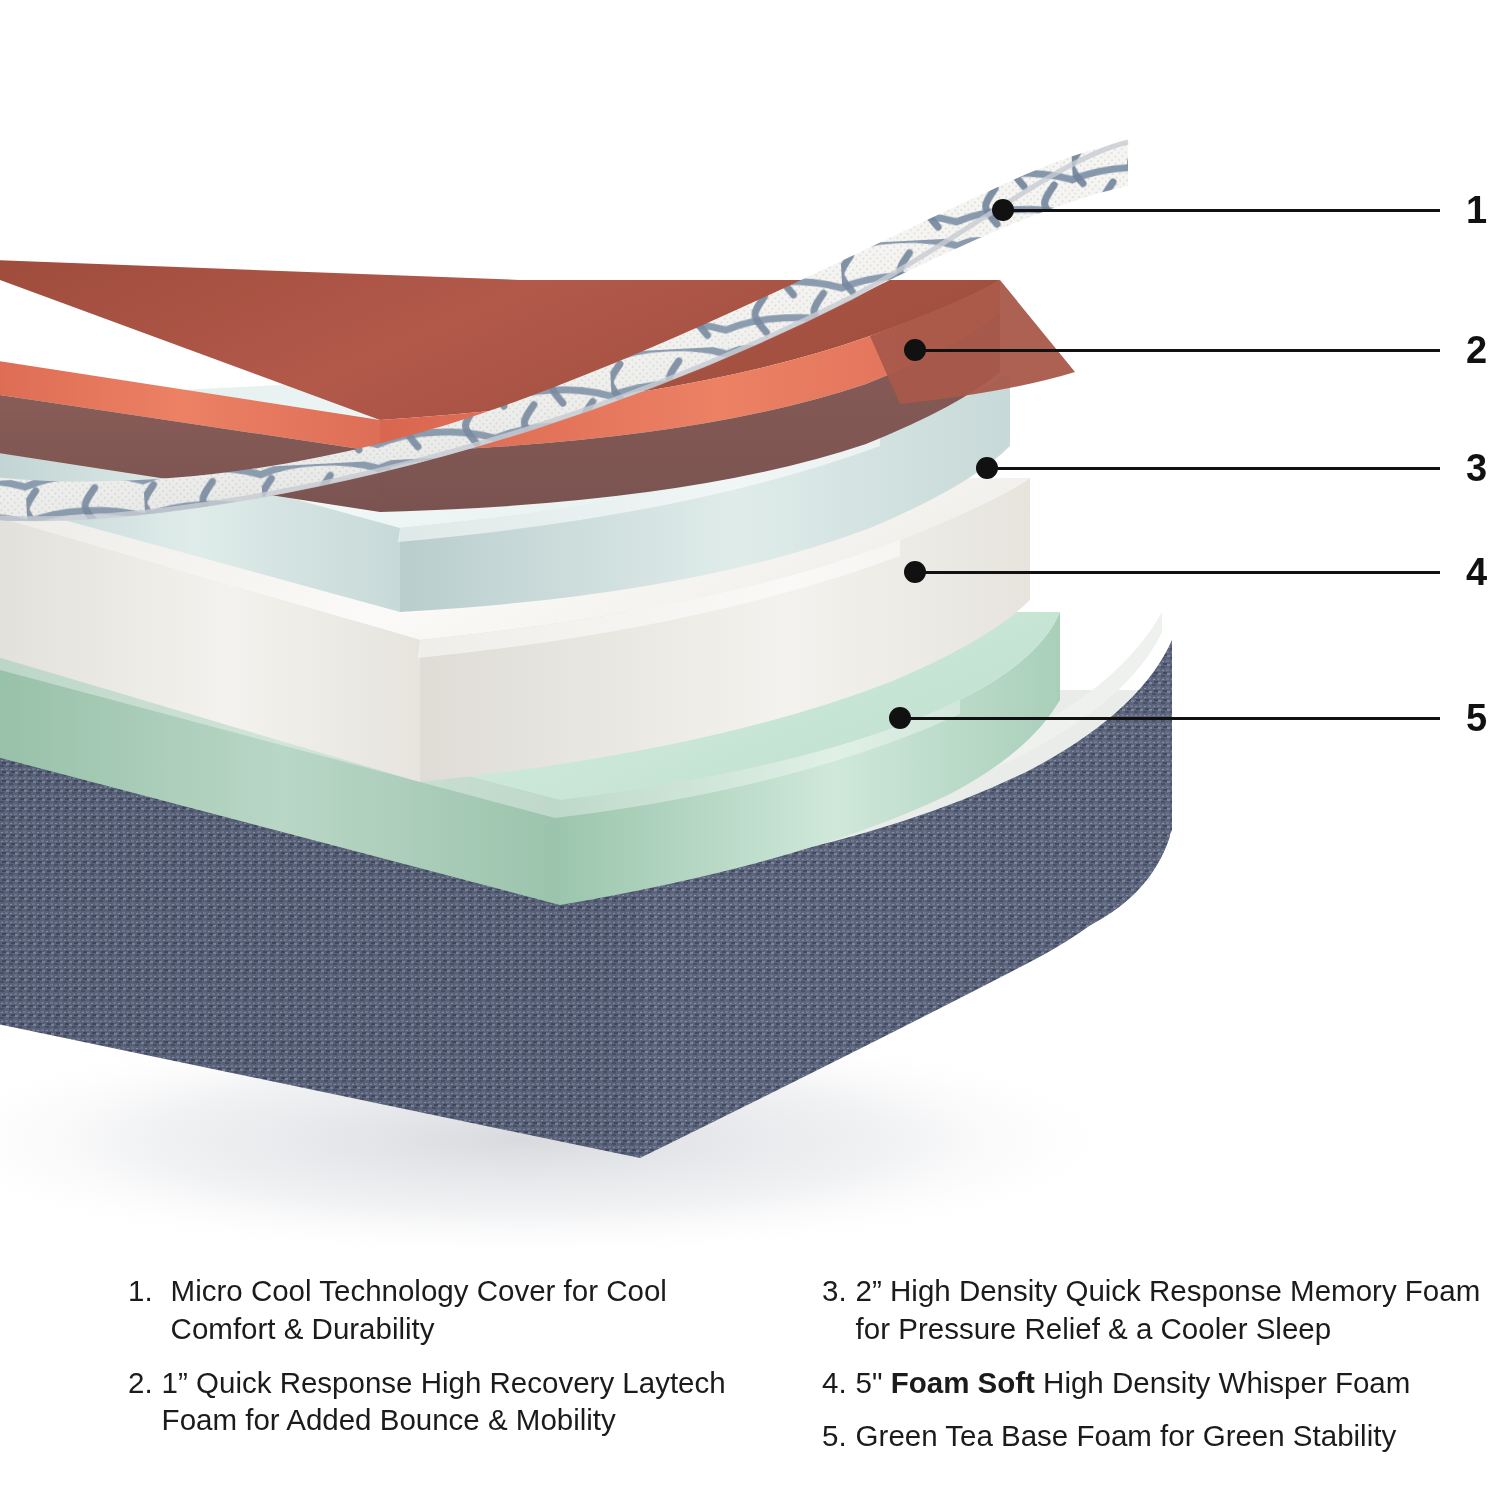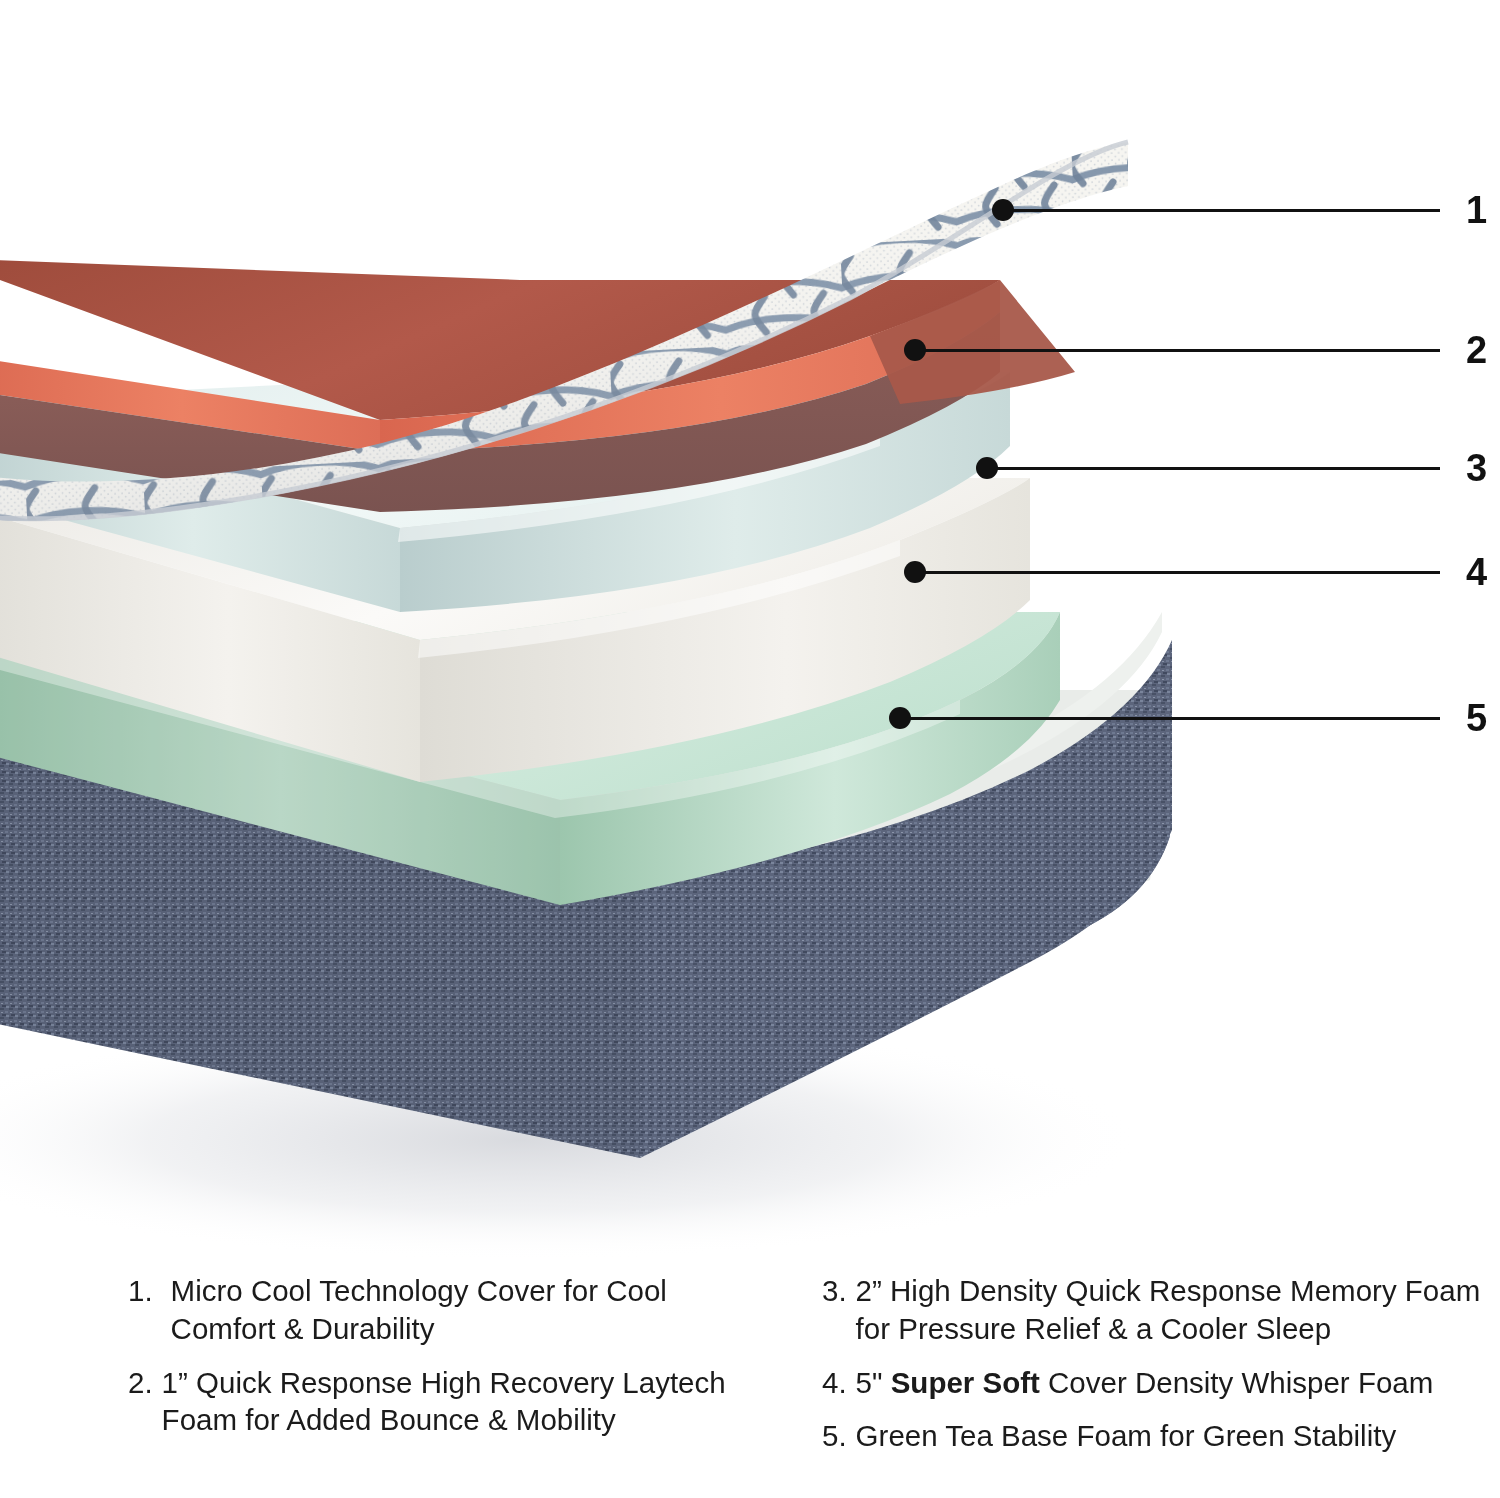--- a/index.html
+++ b/index.html
@@ -362,21 +362,21 @@
 
   <div class="legend-col" id="legend-col-right">
 
     <div class="legend-item gap-narrow">
       <span class="li-num">3.</span>
       <span class="li-text">2” High Density Quick Response Memory Foam for Pressure Relief &amp; a Cooler Sleep</span>
     </div>
 
     <div class="legend-item gap-narrow">
       <span class="li-num">4.</span>
-      <span class="li-text"><span>5" </span><b>Super Soft</b><span> Cover Density Whisper Foam</span></span>
+      <span class="li-text"><span>5" </span><b>Foam Soft</b><span> High Density Whisper Foam</span></span>
     </div>
 
     <div class="legend-item gap-narrow">
       <span class="li-num">5.</span>
       <span class="li-text">Green Tea Base Foam for Green Stability</span>
     </div>
 
   </div>
 
 </div>

